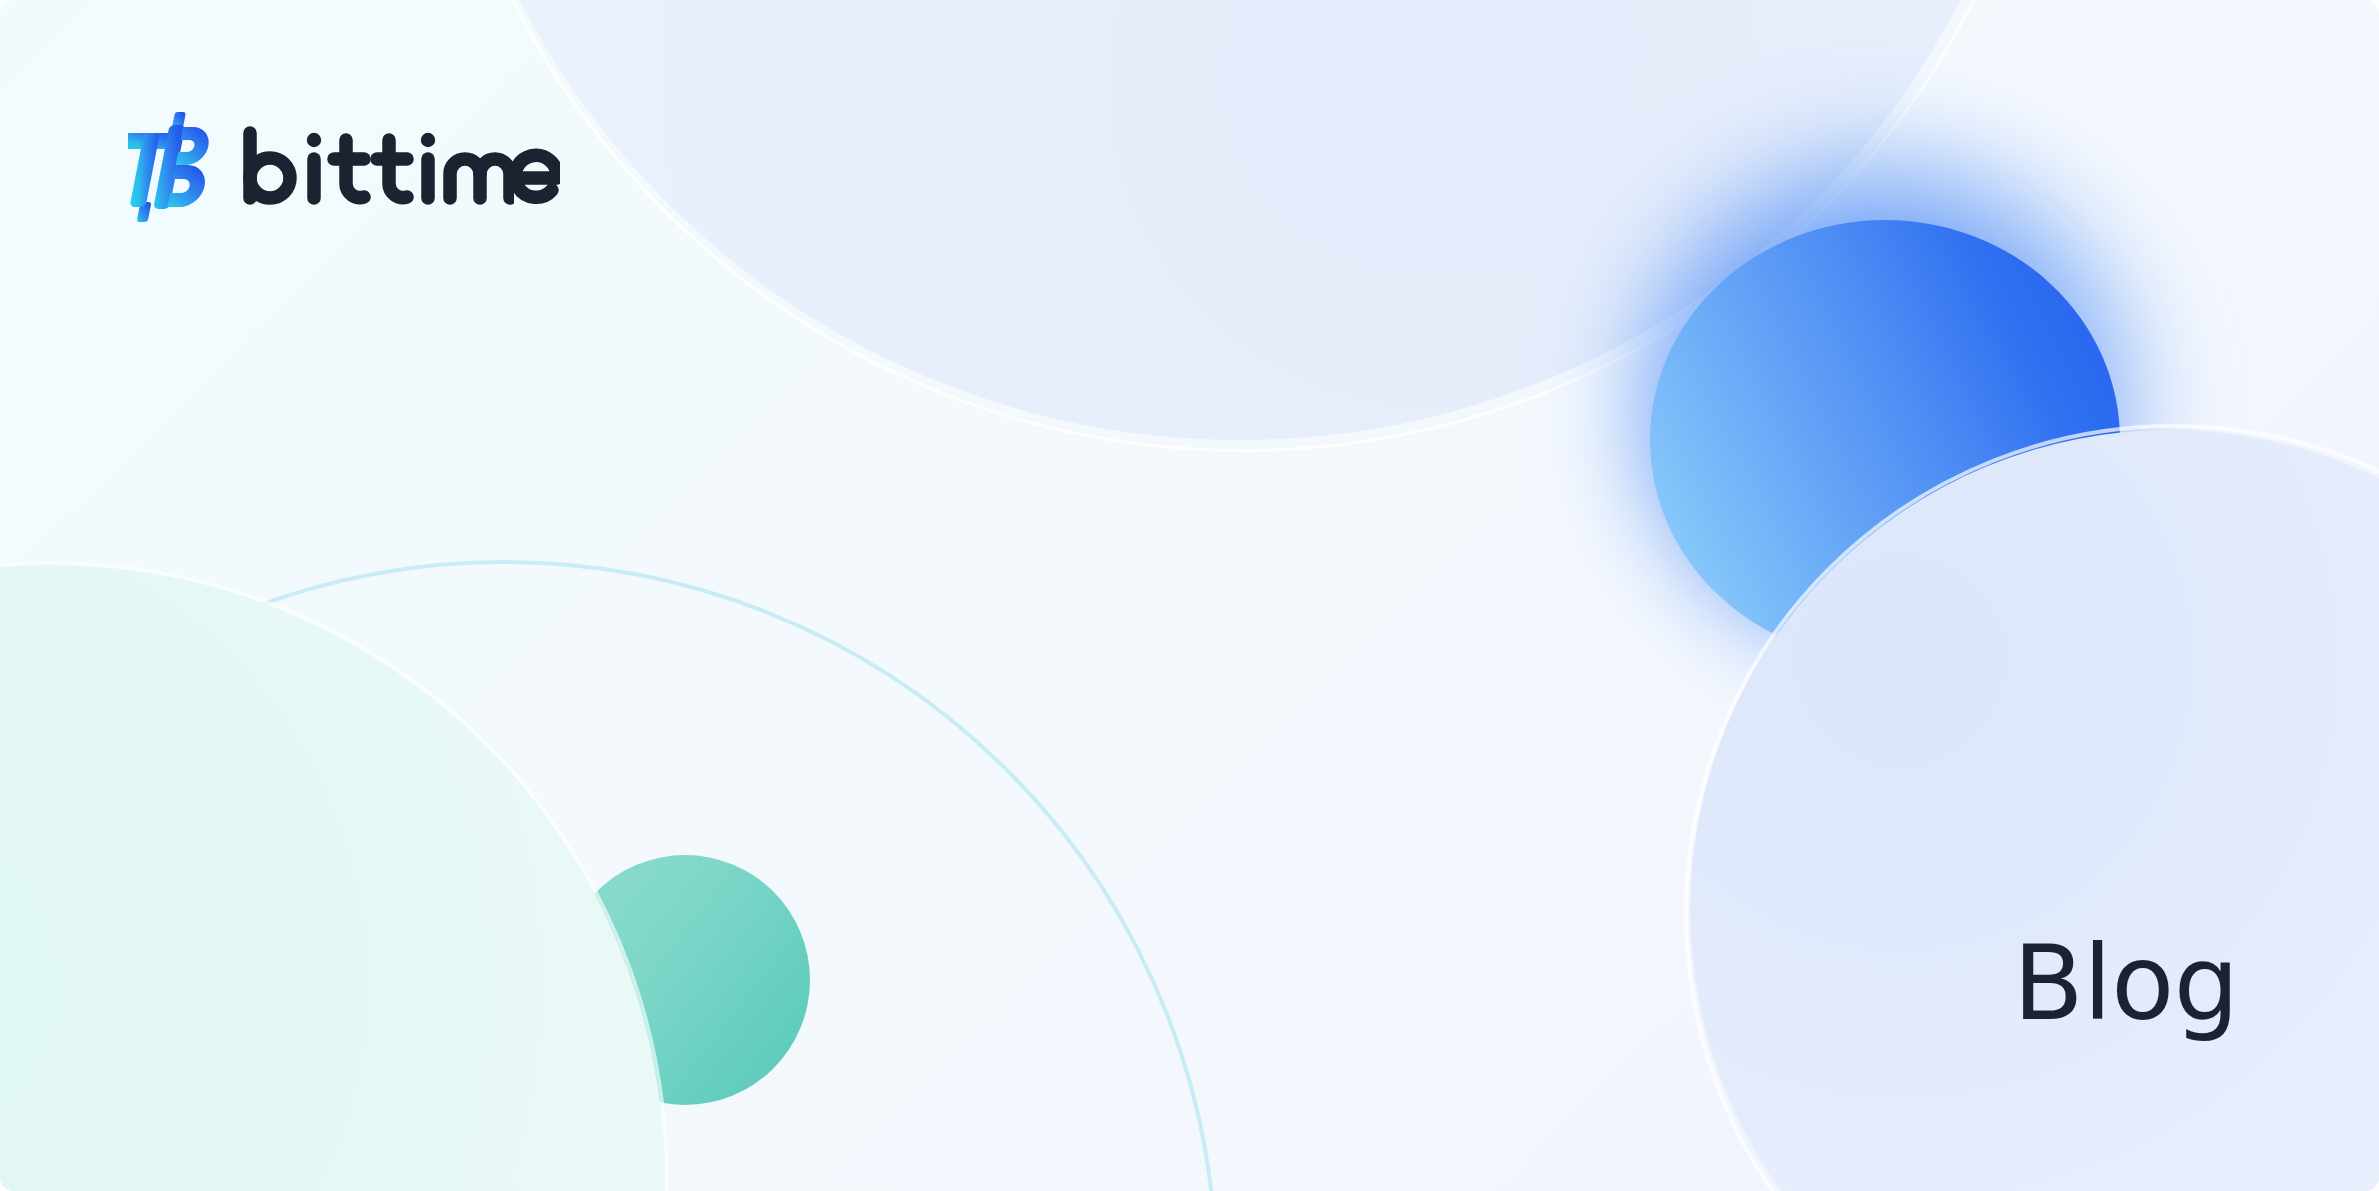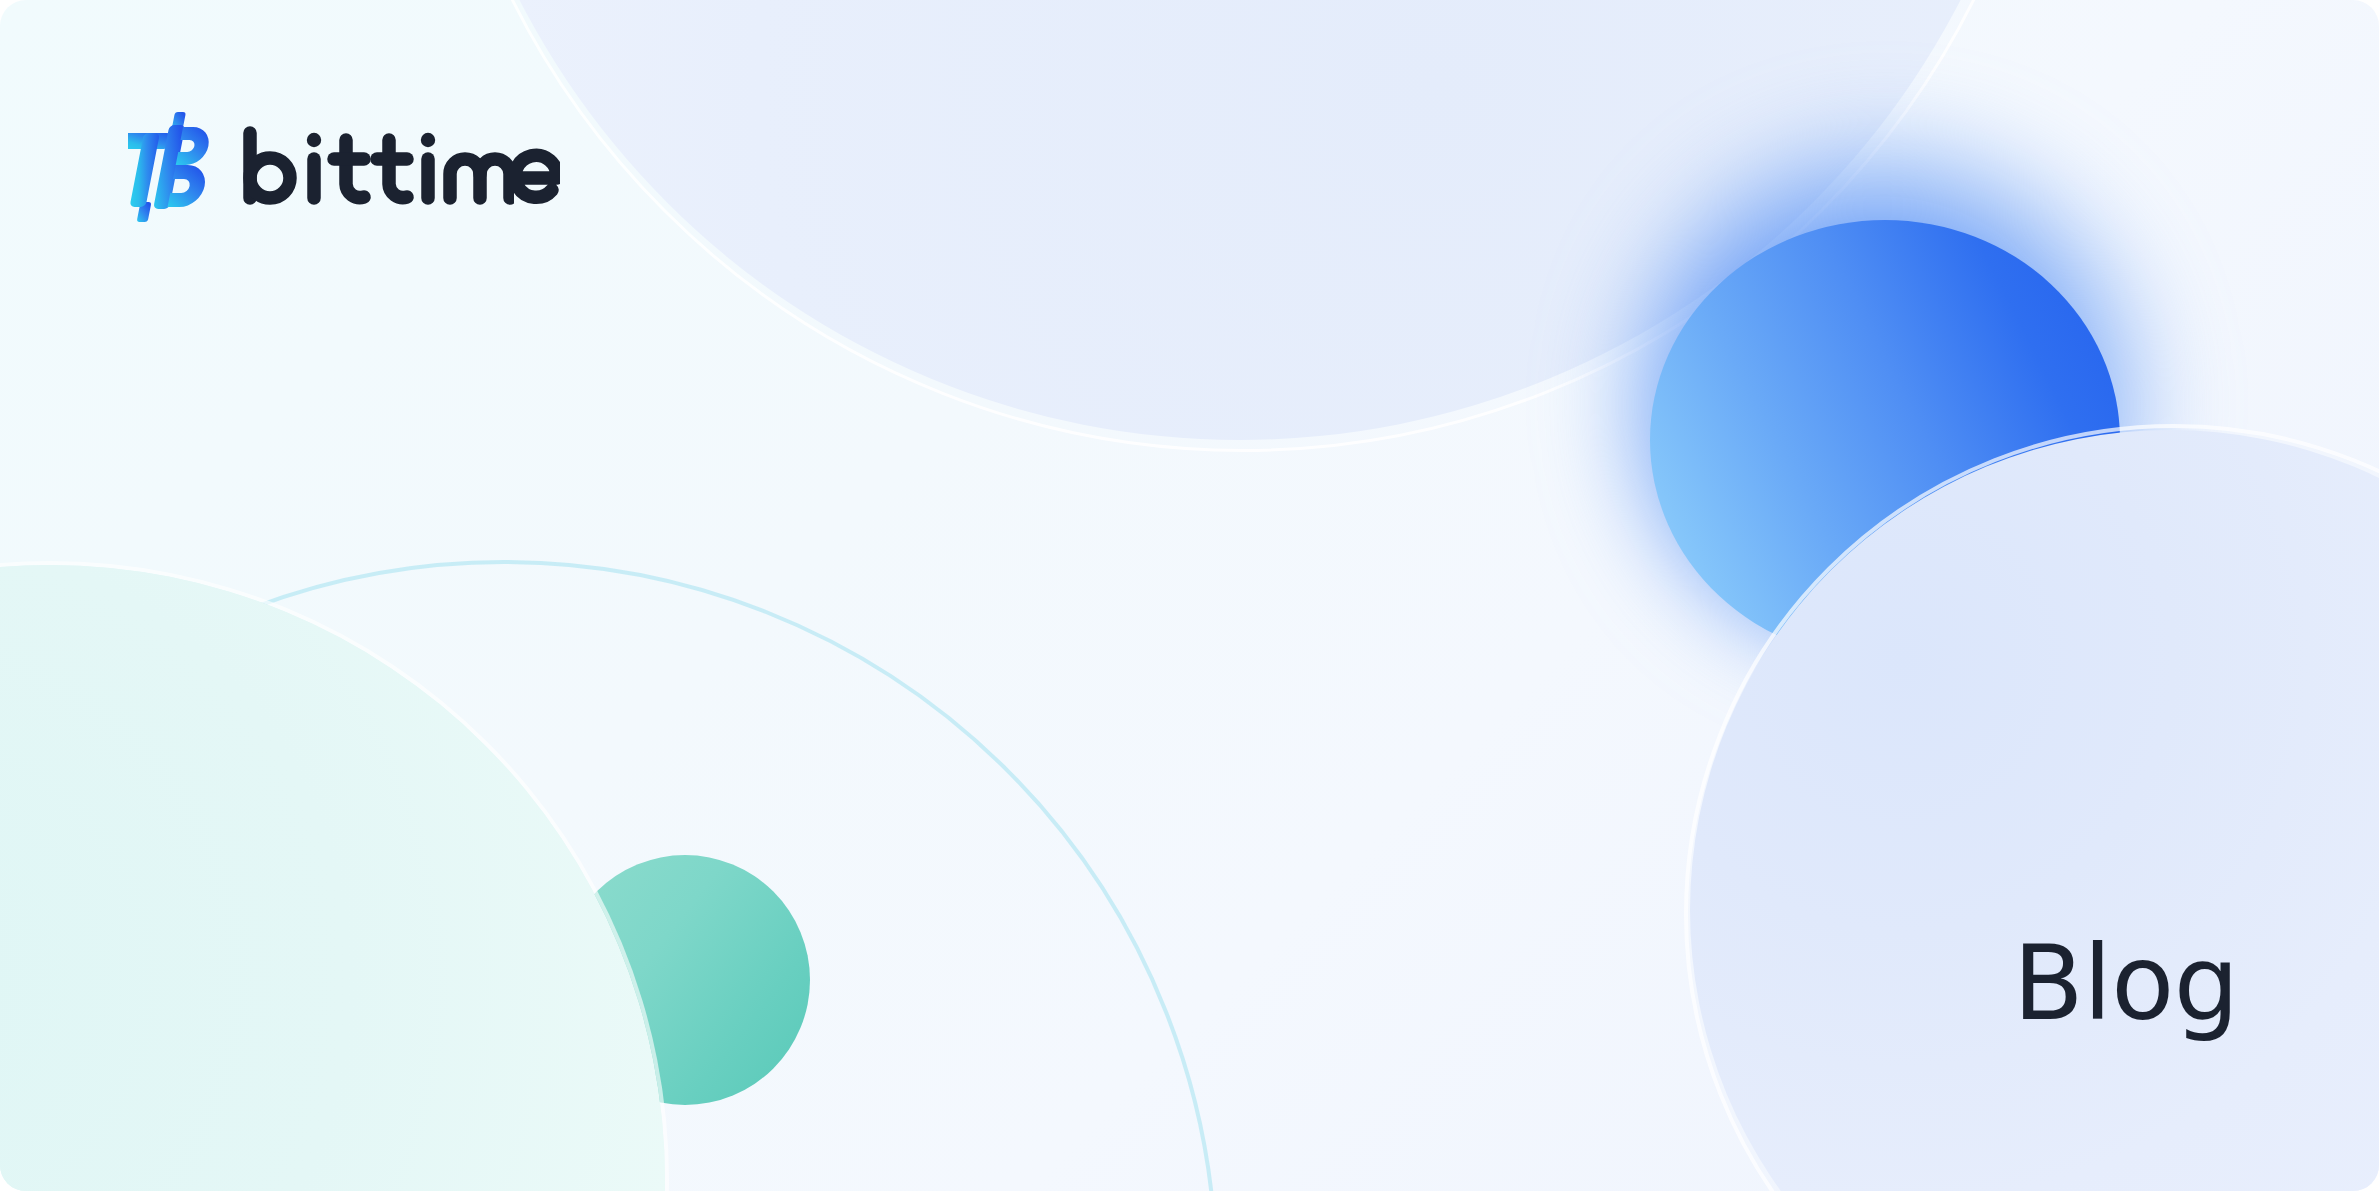--- a/index.html
+++ b/index.html
@@ -6,21 +6,21 @@
   html, body {
     margin: 0;
     padding: 0;
     background: #ffffff;
   }
   #banner {
     position: relative;
     width: 2379px;
     height: 1191px;
     overflow: hidden;
-    border-radius: 26px;
+    border-radius: 14px;
     background: linear-gradient(135deg, #f1fbfd 0%, #f3f9fd 38%, #f4f8fe 62%, #eef3fd 100%);
     font-family: "Liberation Sans", "DejaVu Sans", sans-serif;
   }
 
   
   .deco { position: absolute; pointer-events: none; }
 
   
   #blob-top-periwinkle {
     left: 430px; top: -1180px;

